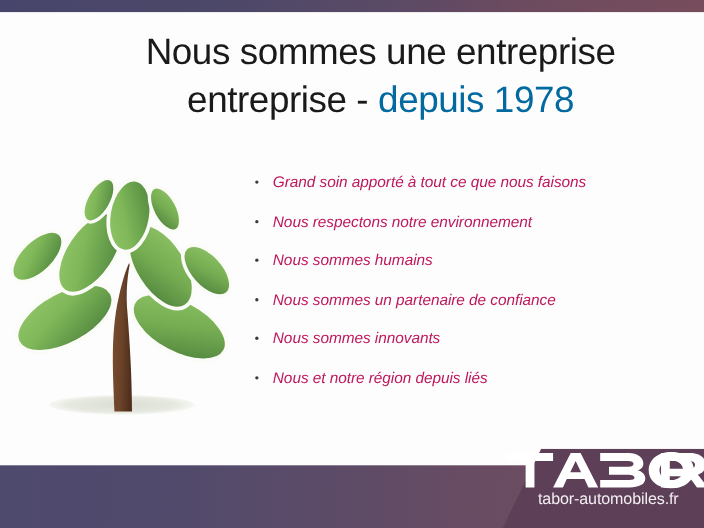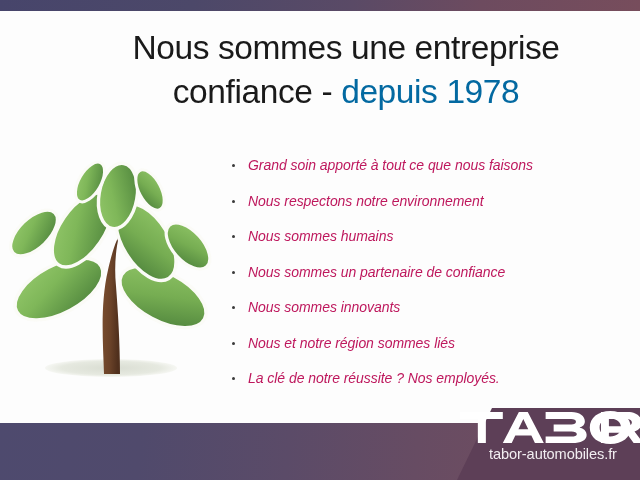--- a/index.html
+++ b/index.html
@@ -147,21 +147,21 @@
 </head>
 <body>
 
 <div id="slide">
 
   <div class="top-bar"></div>
 
   <div class="headline">
     <span>Nous sommes une entreprise</span>
     <span class="line2">
-      <span>confiance -</span><span class="accent-gap"></span><span class="accent-green">depuis 1978</span>
+      <span>entreprise -</span><span class="accent-gap"></span><span class="accent-green">depuis 1978</span>
     </span>
   </div>
 
   <div class="tree-wrap">
     <svg width="210" height="254" viewBox="0 0 210 254" xmlns="http://www.w3.org/2000/svg" aria-hidden="true">
       <defs>
         <linearGradient id="leafA" x1="0" y1="0" x2="0.75" y2="1">
           <stop offset="0%" stop-color="#95c96c"></stop>
           <stop offset="46%" stop-color="#7fb759"></stop>
           <stop offset="100%" stop-color="#53893f"></stop>
@@ -226,25 +226,21 @@
     <li class="bullet-item">
       <span class="dot"></span>
       <span>Nous sommes un partenaire de confiance</span>
     </li>
     <li class="bullet-item">
       <span class="dot"></span>
       <span>Nous sommes innovants</span>
     </li>
     <li class="bullet-item">
       <span class="dot"></span>
-      <span>Nous et notre région sommes liés</span>
-    </li>
-    <li class="bullet-item">
-      <span class="dot"></span>
-      <span>La clé de notre réussite ? Nos employés.</span>
+      <span>Nous et notre région depuis liés</span>
     </li>
   </ul>
 
   <div class="bottom-band"></div>
   <div class="bottom-riser"></div>
 
   <div class="brand-block">
     <svg class="brand-logo" viewBox="0 0 420 74" xmlns="http://www.w3.org/2000/svg" aria-hidden="true">
       <g fill="#ffffff">
 

